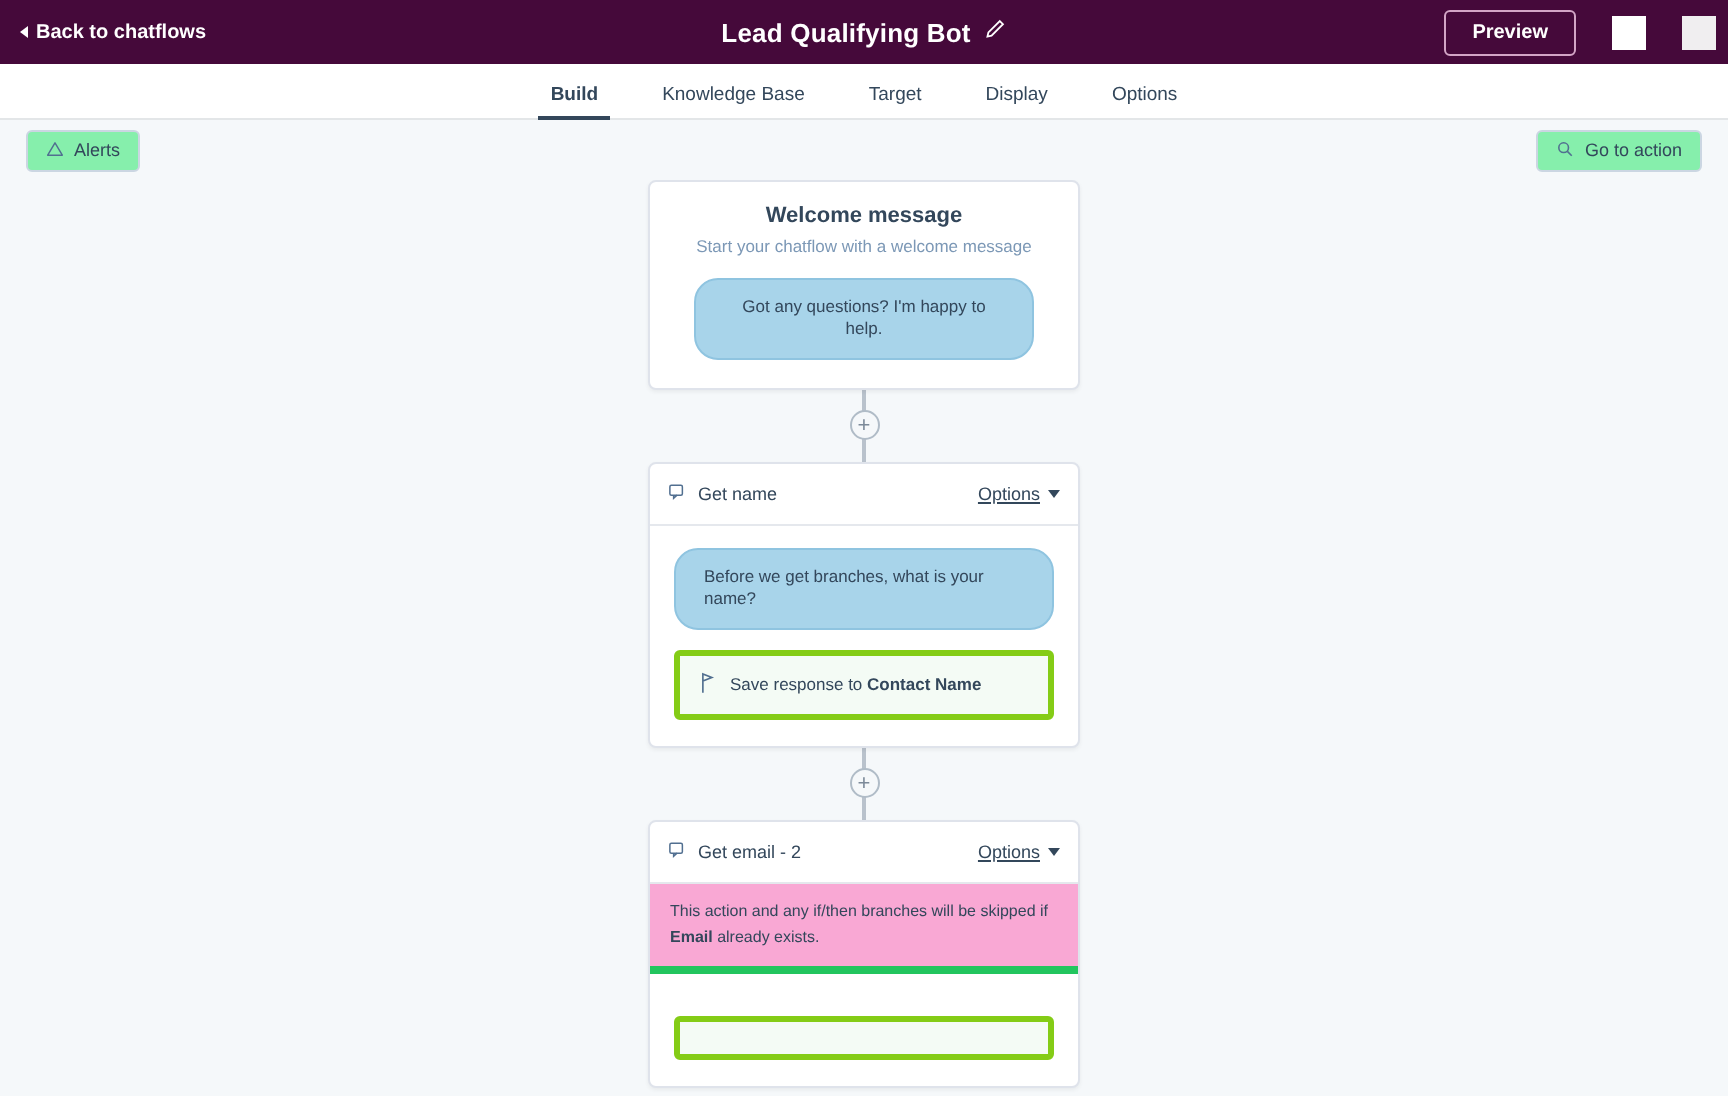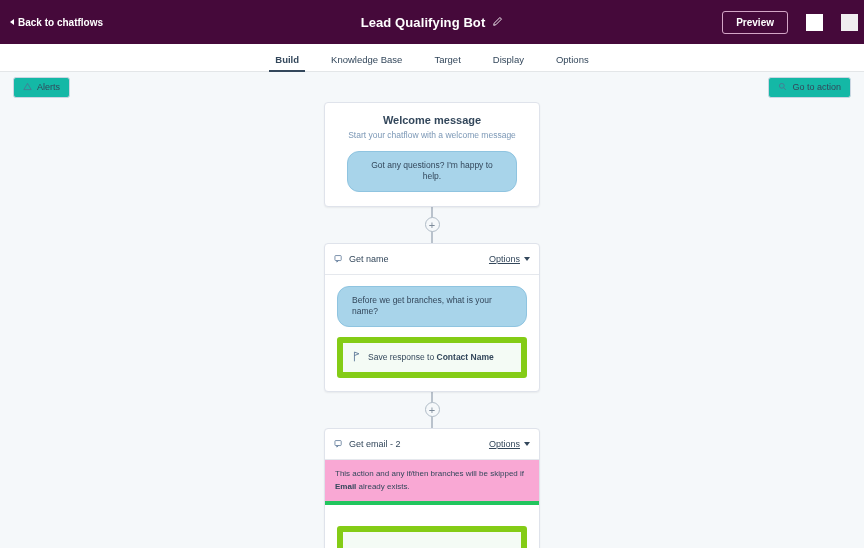--- a/index.html
+++ b/index.html
@@ -6,21 +6,21 @@
   html, body {
     width: 864px; height: 548px;
     font-family: "Liberation Sans", sans-serif;
     background: #f5f8fa;
     overflow: hidden;
   }
 
   
   .topbar {
     position: relative;
-    height: 44px;
+    height: 32px;
     background: #45093a;
     display: flex;
     align-items: center;
     padding: 16px 6px;
     color: #ffffff;
   }
   .back-link {
     display: flex; align-items: center; gap: 4px;
     font-size: 10px; font-weight: bold;
     color: #ffffff; cursor: pointer;
@@ -95,21 +95,21 @@
   
   .subbar {
     height: 30px;
     display: flex; align-items: center;
     justify-content: space-between;
     padding: 0 13px;
     background: #f5f8fa;
   }
   .pill-btn {
     display: inline-flex; align-items: center; gap: 5px;
-    background: #14b8a6;
+    background: #86efac;
     border: 1px solid #cbd6e2;
     border-radius: 3px;
     font-size: 9px;
     color: #33475b;
     padding: 4px 9px;
     cursor: pointer;
     font-family: "Liberation Sans", sans-serif;
   }
 
   
@@ -207,21 +207,21 @@
     background: #f9a8d4;
     border-bottom: 4px solid #22c55e;
     padding: 8px 10px;
     font-size: 8px;
     color: #33475b;
     line-height: 1.6;
   }
   .info-strip b { font-weight: bold; }
 
   .save-box {
-    border: 6px solid #84cc16;
+    border: 3px solid #84cc16;
     background: #f4fbf5;
     border-radius: 3px;
     padding: 8px 9px;
     display: flex; align-items: center; gap: 7px;
     font-size: 8.5px; color: #33475b;
     margin-top: 10px;
   }
   .save-box b { font-weight: bold; }
 
   .token {

